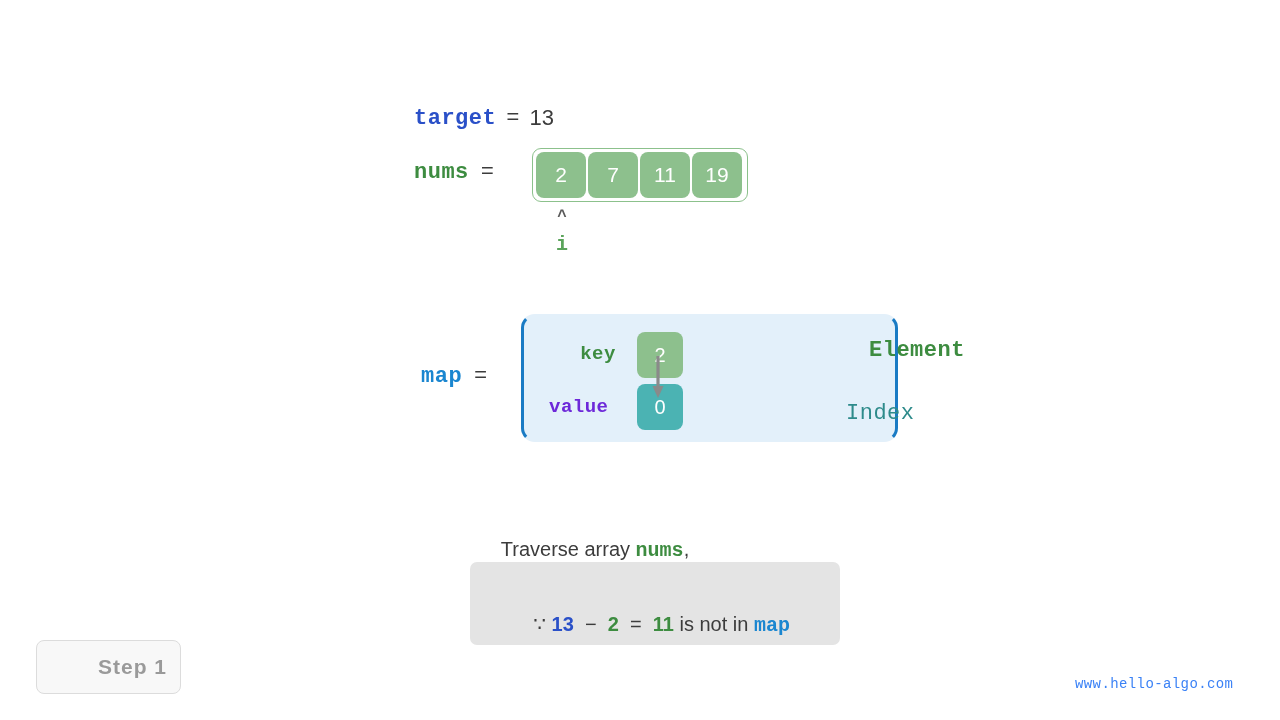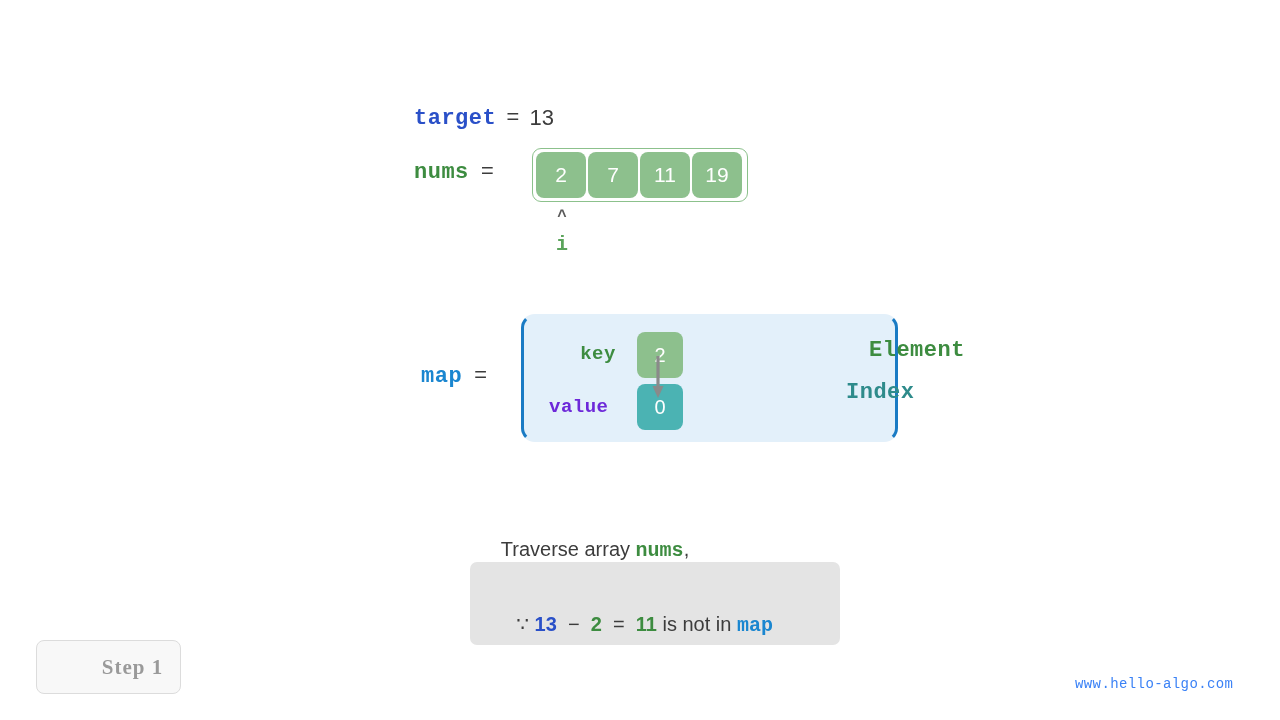--- a/index.html
+++ b/index.html
@@ -221,23 +221,23 @@
     font-family: "Liberation Mono", "DejaVu Sans Mono", monospace;
     font-weight: bold;
     font-size: 22px;
     color: #3d8c40;
     letter-spacing: 0.5px;
     margin-left: 35px;
   }
   #index-label {
     position: absolute;
     left: 846px;
-    top: 380px;
-    font-family: "Liberation Mono", "DejaVu Sans Mono", monospace;
-    font-weight: bold;
+    top: 401px;
+    font-family: "Liberation Mono", "DejaVu Sans Mono", monospace;
+    font-weight: normal;
     font-size: 22px;
     color: #2e8b8b;
     letter-spacing: 0.5px;
   }
 
   
   #caption-line {
     position: absolute;
     left: 490px;
     top: 515px;
@@ -254,21 +254,21 @@
 
   #note-box {
     position: absolute;
     left: 470px;
     top: 562px;
     width: 370px;
     height: 83px;
     box-sizing: border-box;
     background: #e4e4e4;
     border-radius: 7px;
-    padding: 10px 20px 0 24px;
+    padding: 10px 20px 0 41px;
   }
   .note-line {
     font-size: 20px;
     color: #3c3c3c;
     white-space: pre;
     line-height: 35px;
   }
   .kw-blue-dark { color: #2a50c8; font-weight: bold; }
   .kw-green-b   { color: #3d8c40; font-weight: bold; }
   .kw-blue-map  {
@@ -285,21 +285,21 @@
     top: 640px;
     width: 145px;
     height: 54px;
     box-sizing: border-box;
     background: #f8f8f8;
     border: 1.4px solid #dcdcdc;
     border-radius: 8px;
     display: flex;
     align-items: center;
     justify-content: center;
-    font-family: Liberation Serif, serif;
+    font-family: Liberation Sans, sans-serif;
     font-weight: bold;
     font-size: 21px;
     color: #9a9a9a;
     letter-spacing: 1px;
     padding-left: 48px;
   }
 
   
   #watermark {
     position: absolute;

